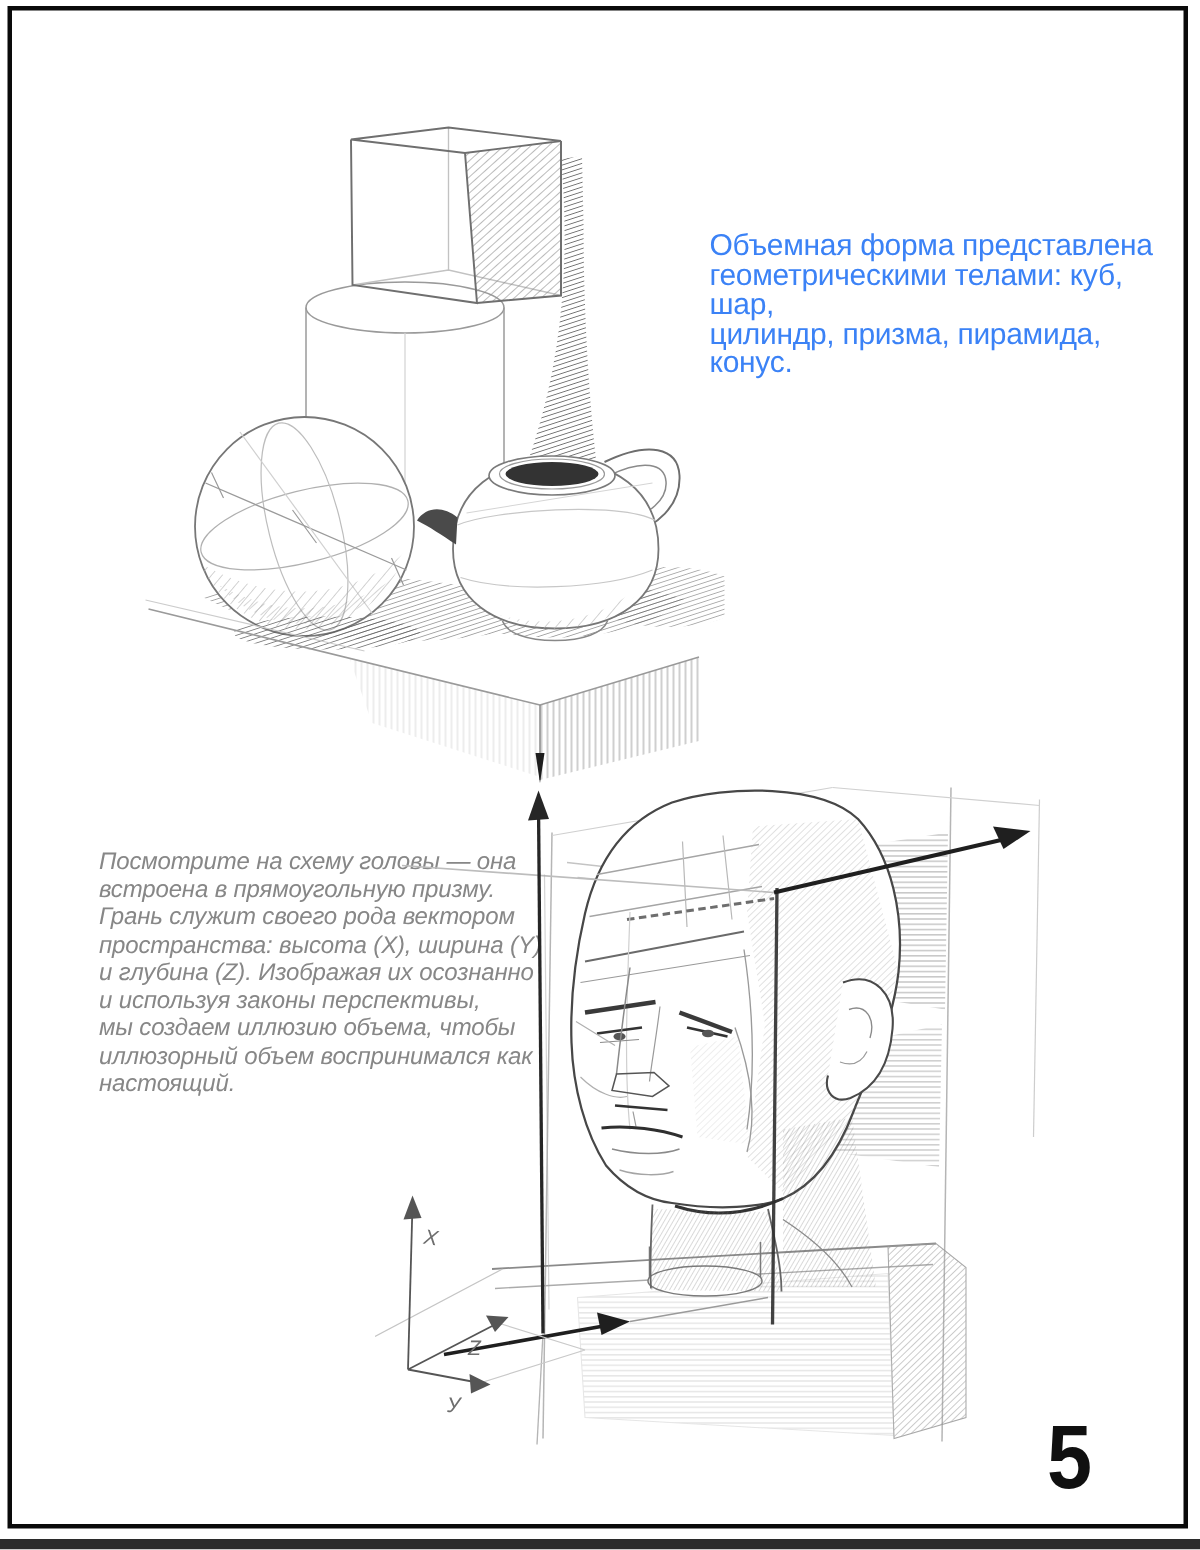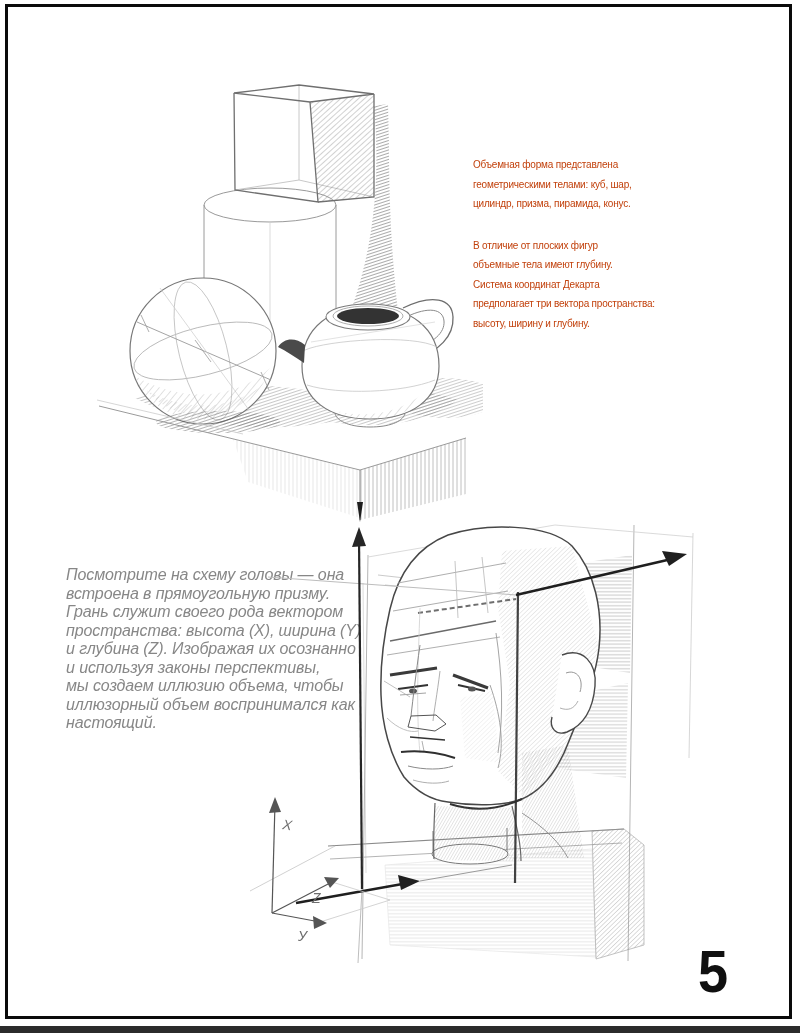--- a/index.html
+++ b/index.html
@@ -11,21 +11,21 @@
   .frame{
     position:absolute;left:5px;top:4px;width:787px;height:1015px;
     border:3px solid #0a0a0a;box-sizing:border-box;background:#ffffff;
   }
   .bottom-bar{
     position:absolute;left:0;bottom:0;width:800px;height:7px;background:#2b2b2b;
   }
   .fig{position:absolute;}
   .text-right{
     position:absolute;left:473px;top:155px;width:300px;
-    color:#c2410c;font-size:10px;line-height:19.5px;letter-spacing:-0.2px;
+    color:#3b82f6;font-size:20px;line-height:19.5px;letter-spacing:-0.2px;
   }
   .text-right p{margin:0 0 22px 0;white-space:pre-line;}
   .text-left{
     position:absolute;left:66px;top:566px;width:300px;
     color:#878787;font-size:16px;line-height:18.5px;font-style:italic;letter-spacing:-0.1px;
     white-space:pre-line;
   }
   .page-number{
     position:absolute;left:698px;top:942px;
     font-size:60px;font-weight:bold;color:#101010;
@@ -110,25 +110,20 @@
     <polygon points="150,389 277,420 277,468 165,432" fill="url(#sV)" opacity="0.3"></polygon>
     <path d="M277,420 L277,470" stroke="#8a8a8a" stroke-width="1"></path>
     <path d="M274,452 L277,472 L280,452 Z" fill="#1e1e1e"></path>
   </g>
 </svg>
 
 <div class="text-right">
   <p>Объемная форма представлена
 геометрическими телами: куб, шар,
 цилиндр, призма, пирамида, конус.</p>
-  <p>В отличие от плоских фигур
-объемные тела имеют глубину.
-Система координат Декарта
-предполагает три вектора пространства:
-высоту, ширину и глубину.</p>
 </div>
 
 <div class="text-left">Посмотрите на схему головы — она
 встроена в прямоугольную призму.
 Грань служит своего рода вектором
 пространства: высота (X), ширина (Y)
 и глубина (Z). Изображая их осознанно
 и используя законы перспективы,
 мы создаем иллюзию объема, чтобы
 иллюзорный объем воспринимался как

